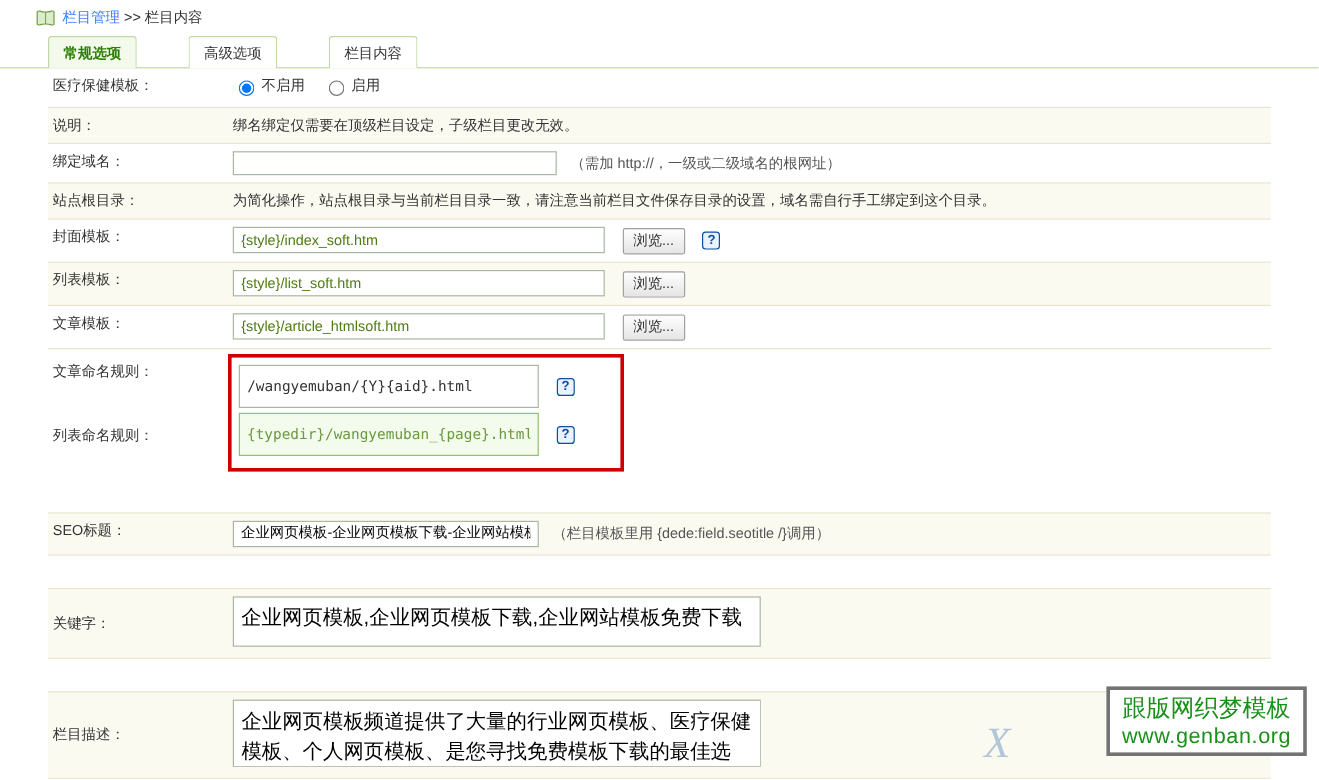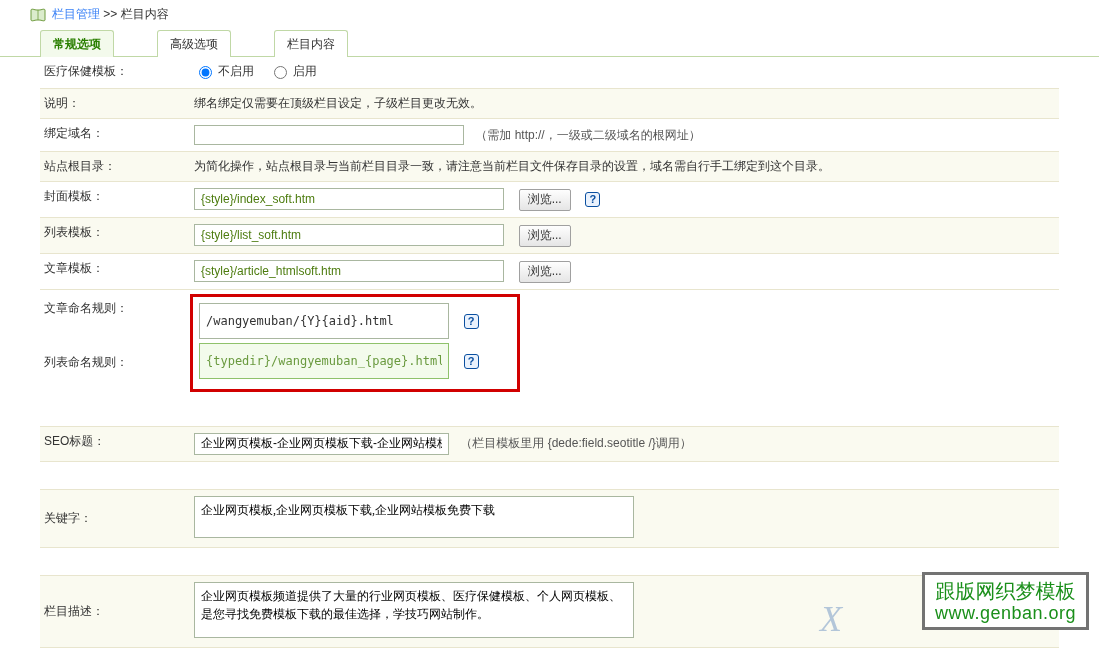--- a/index.html
+++ b/index.html
@@ -132,22 +132,22 @@
     height: 22px;
     border: 1px solid #a9b7a0;
     padding: 2px 6px;
     font-size: 12px;
   }
   textarea.ta {
     width: 440px;
     height: 42px;
     border: 1px solid #a9b7a0;
     padding: 4px 6px;
-    font-size: 12px;
-    font-family: Liberation Serif, serif;
+    font-size: 17px;
+    font-family: Liberation Sans, sans-serif;
     resize: none;
     line-height: 1.5;
   }
 
   .badge {
     position: absolute;
     right: 10px;
     bottom: 20px;
     border: 3px solid #737373;
     background: #fff;
@@ -163,21 +163,21 @@
     left: 820px;
     font-family: Georgia, serif;
     font-size: 36px;
     color: #b3c6d9;
     font-style: italic;
   }
 
   .row-spacer td { height: 28px; }
   .inline-gap { display: inline-block; width: 8px; }
   .hint-text { color: #555; margin-left: 8px; }
-  .chk-label { display: inline-flex; align-items: flex-start; gap: 4px; color: #333; }
+  .chk-label { display: inline-flex; align-items: flex-end; gap: 4px; color: #333; }
 </style>
 </head>
 <body>
 
 <div class="header">
   <span class="icon-book">
     <svg width="16" height="14" viewBox="0 0 16 14">
       <path d="M1 2 C1 1 3 1 4 1.5 C5 2 7 2 8 2 C9 2 11 2 12 1.5 C13 1 15 1 15 2 L15 12 C15 13 13 13 12 12.5 C11 12 9 12 8 12 C7 12 5 12 4 12.5 C3 13 1 13 1 12 Z" fill="#dbeccc" stroke="#6f9c3e" stroke-width="1"></path>
       <line x1="8" y1="2" x2="8" y2="12" stroke="#6f9c3e" stroke-width="0.8"></line>
     </svg>

